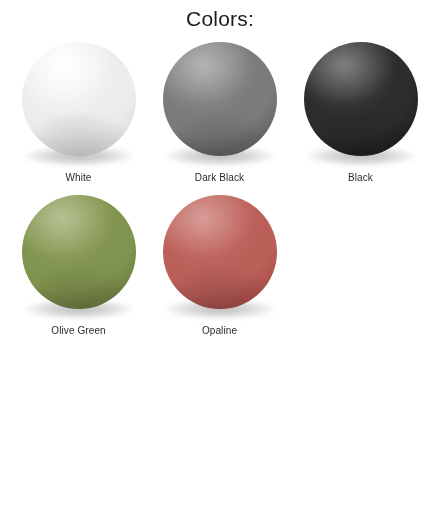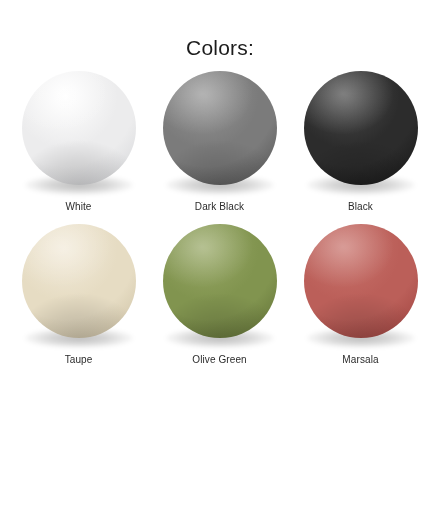--- a/index.html
+++ b/index.html
@@ -15,21 +15,21 @@
     position: relative;
   }
 
   #page-title {
     text-align: center;
     font-size: 21px;
     font-weight: 400;
     color: #1c1c1c;
     letter-spacing: 0.2px;
     margin: 0;
-    padding-top: 33px;
+    padding-top: 4px;
     height: 30px;
     line-height: 30px;
   }
 
   #swatch-grid {
     display: flex;
     flex-wrap: wrap;
     align-content: flex-start;
     padding: 0 8px;
     box-sizing: border-box;
@@ -138,31 +138,24 @@
     <div class="swatch-cell">
       <div class="sphere-wrap">
         <div class="sphere-shadow"></div>
         <div class="sphere" style="background: radial-gradient(circle at 38% 22%, rgb(74, 74, 74) 0%, rgb(44, 44, 44) 46%, rgb(44, 44, 44) 62%, rgb(20, 20, 20) 100%);"></div>
       </div>
       <div class="swatch-label">Black</div>
     </div>
     <div class="swatch-cell">
       <div class="sphere-wrap">
         <div class="sphere-shadow"></div>
-        <div class="sphere" style="background: radial-gradient(circle at 38% 22%, rgb(242, 234, 217) 0%, rgb(230, 220, 195) 46%, rgb(230, 220, 195) 62%, rgb(201, 189, 160) 100%);"></div>
-      </div>
-      <div class="swatch-label">Taupe</div>
-    </div>
-    <div class="swatch-cell">
-      <div class="sphere-wrap">
-        <div class="sphere-shadow"></div>
         <div class="sphere" style="background: radial-gradient(circle at 38% 22%, rgb(151, 167, 101) 0%, rgb(129, 148, 79) 46%, rgb(129, 148, 79) 62%, rgb(93, 108, 51) 100%);"></div>
       </div>
       <div class="swatch-label">Olive Green</div>
     </div>
     <div class="swatch-cell">
       <div class="sphere-wrap">
         <div class="sphere-shadow"></div>
         <div class="sphere" style="background: radial-gradient(circle at 38% 22%, rgb(200, 114, 107) 0%, rgb(187, 95, 89) 46%, rgb(187, 95, 89) 62%, rgb(155, 63, 60) 100%);"></div>
       </div>
-      <div class="swatch-label">Marsala</div>
+      <div class="swatch-label">Opaline</div>
     </div>
   </div>
 
 </body></html>

